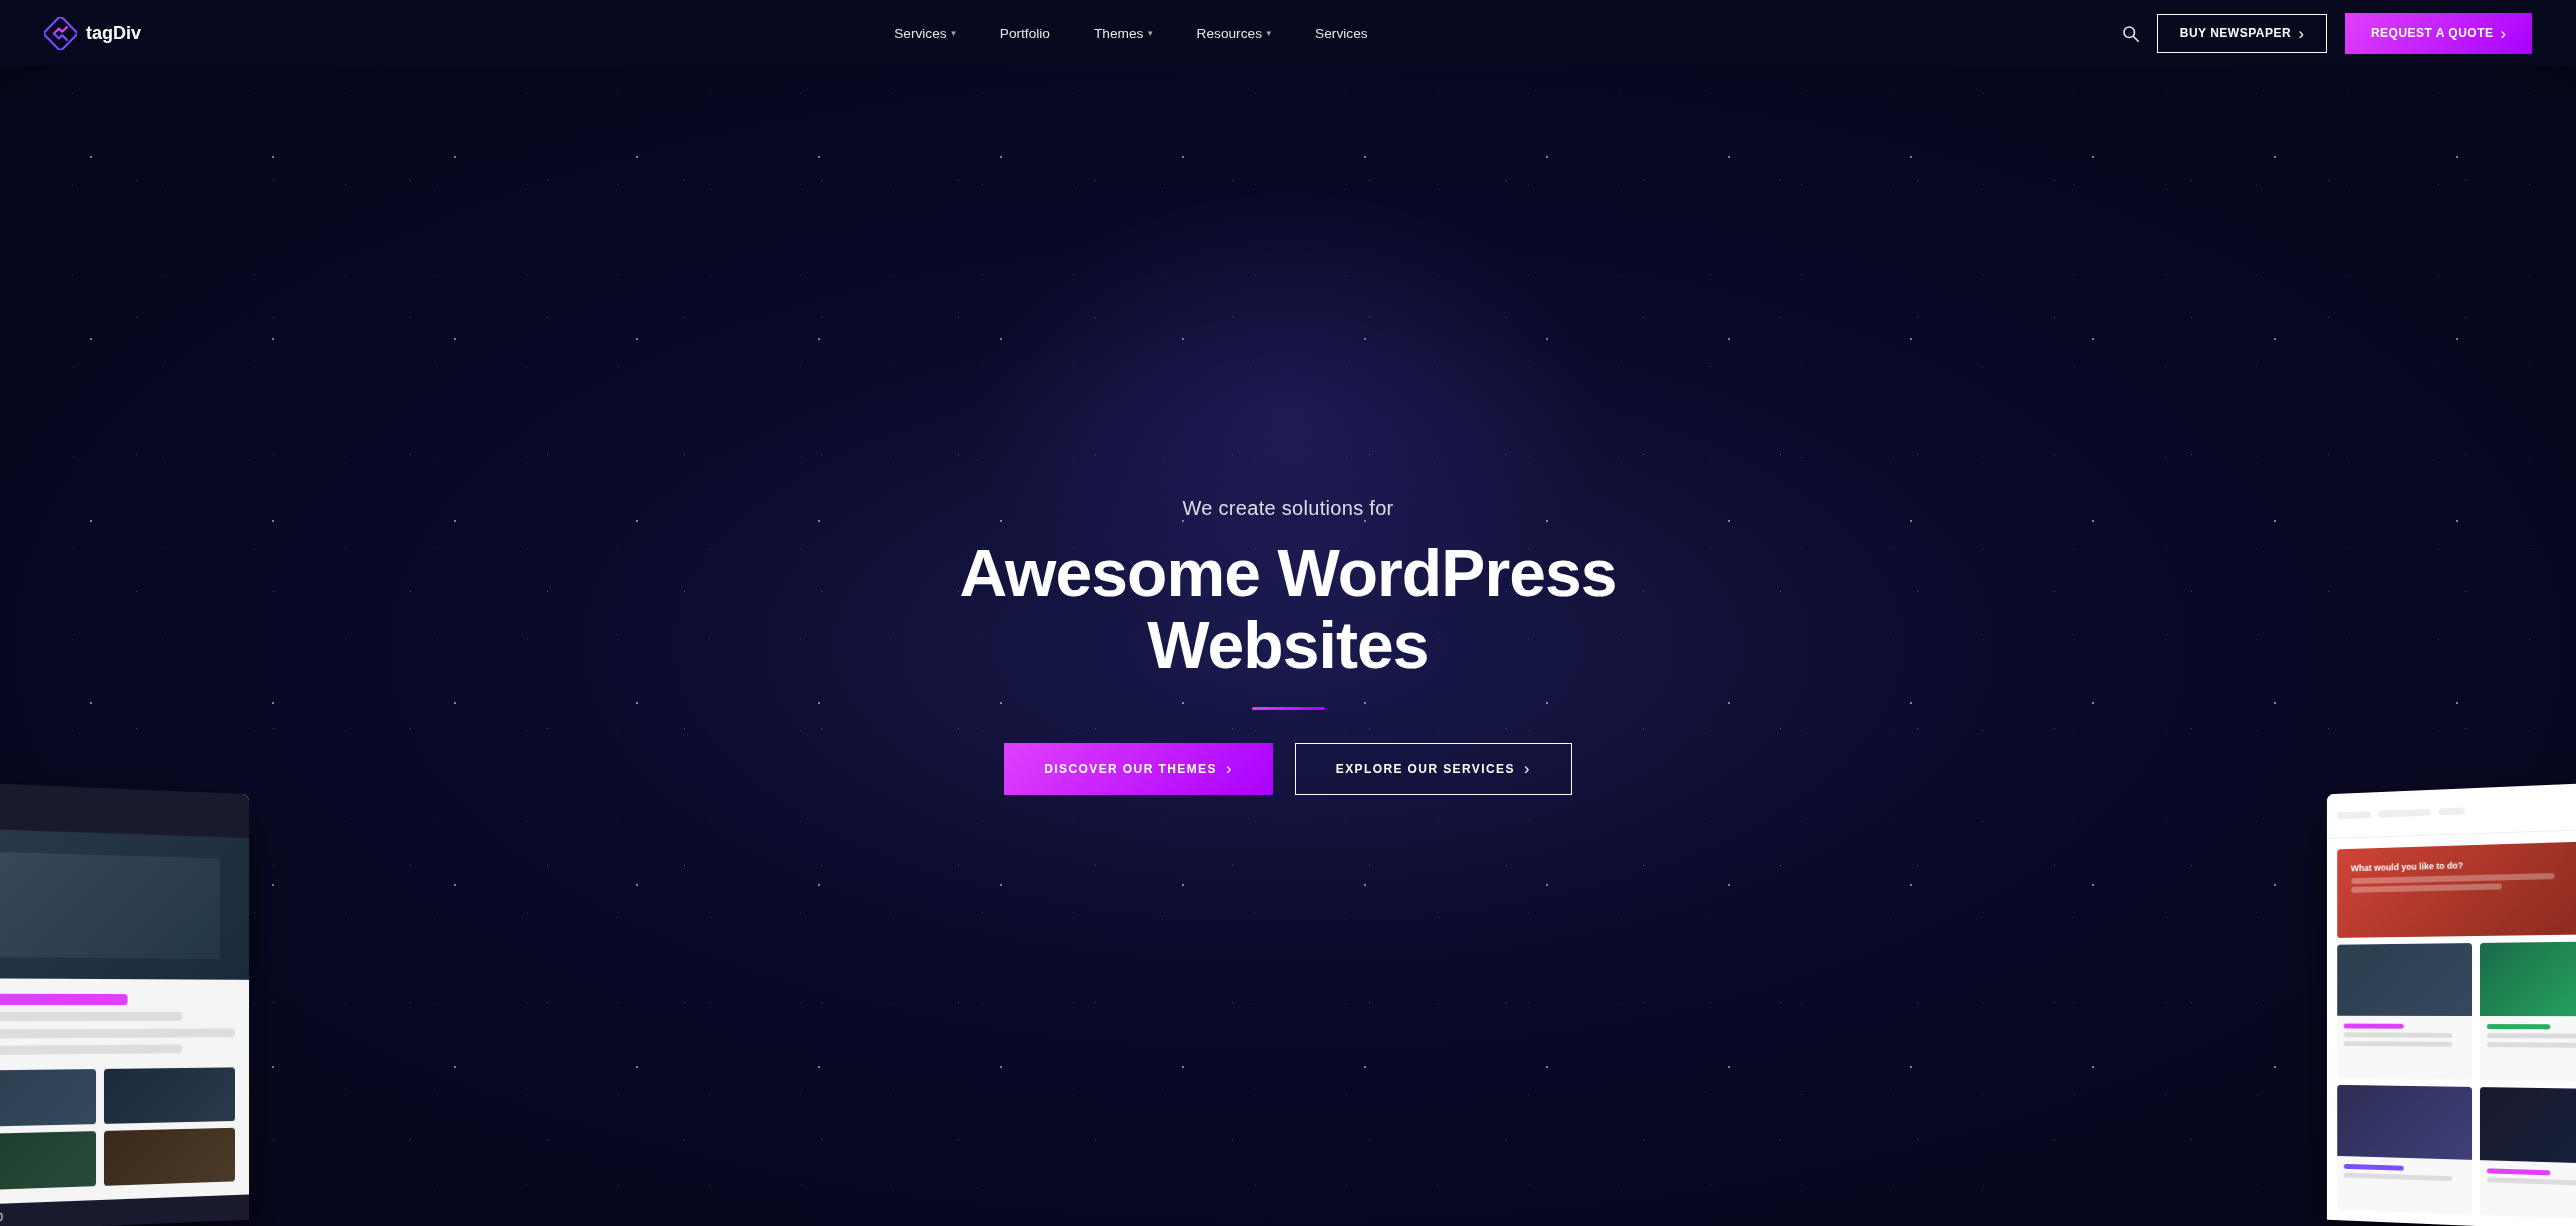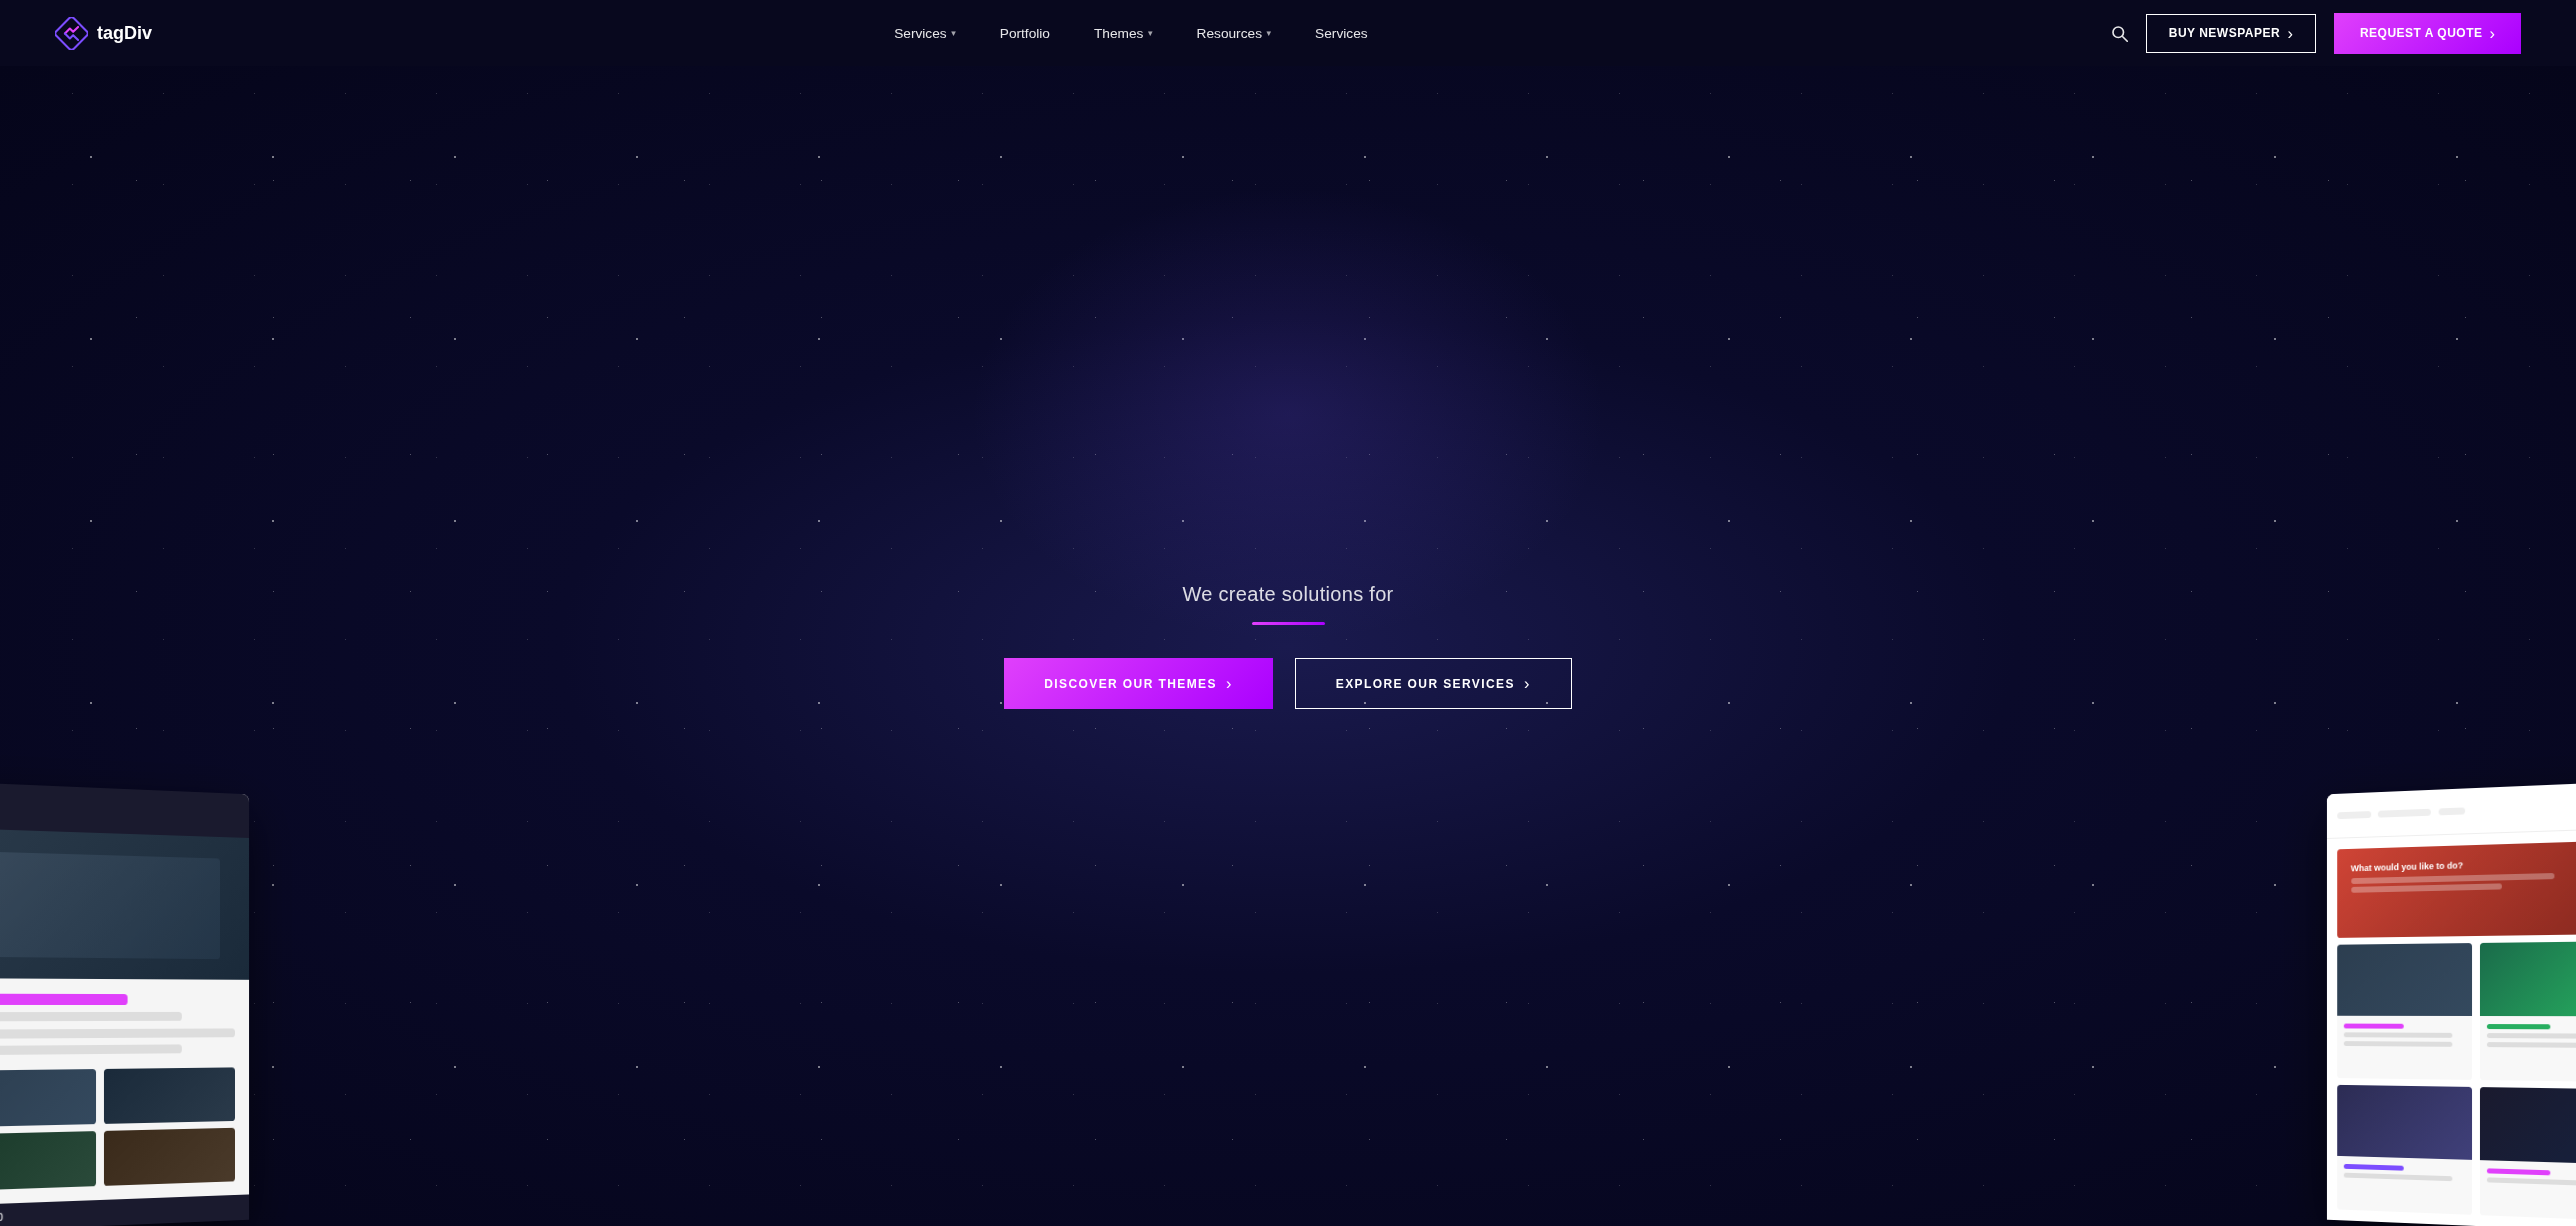--- a/index.html
+++ b/index.html
@@ -10,21 +10,21 @@
       color: #fff;
       min-height: 100vh;
       overflow-x: hidden;
     }
 
     
     nav {
       display: flex;
       align-items: center;
       justify-content: space-between;
-      padding: 0 55px;
+      padding: 0 44px;
       height: 66px;
       background: rgba(8, 8, 30, 0.95);
       position: relative;
       z-index: 100;
     }
 
     .nav-logo {
       display: flex;
       align-items: center;
       gap: 9px;
@@ -512,20 +512,21 @@
           <div class="mockup-counter">
             <span>2,463,180</span>
           </div>
         </div>
       </div>
     </div>
   </div>
 
   <div class="hero-content">
     <p class="hero-subtitle">We create solutions for</p>
+    <h1 class="hero-title">Awesome WordPress Websites</h1>
     <div class="hero-divider"></div>
     <div class="hero-buttons">
       <button class="btn-discover">
         <span>DISCOVER OUR THEMES</span>
         <span style="font-size:16.4px;font-weight:300;">›</span>
       </button>
       <button class="btn-explore">
         <span>EXPLORE OUR SERVICES</span>
         <span style="font-size:16.4px;font-weight:300;">›</span>
       </button>

